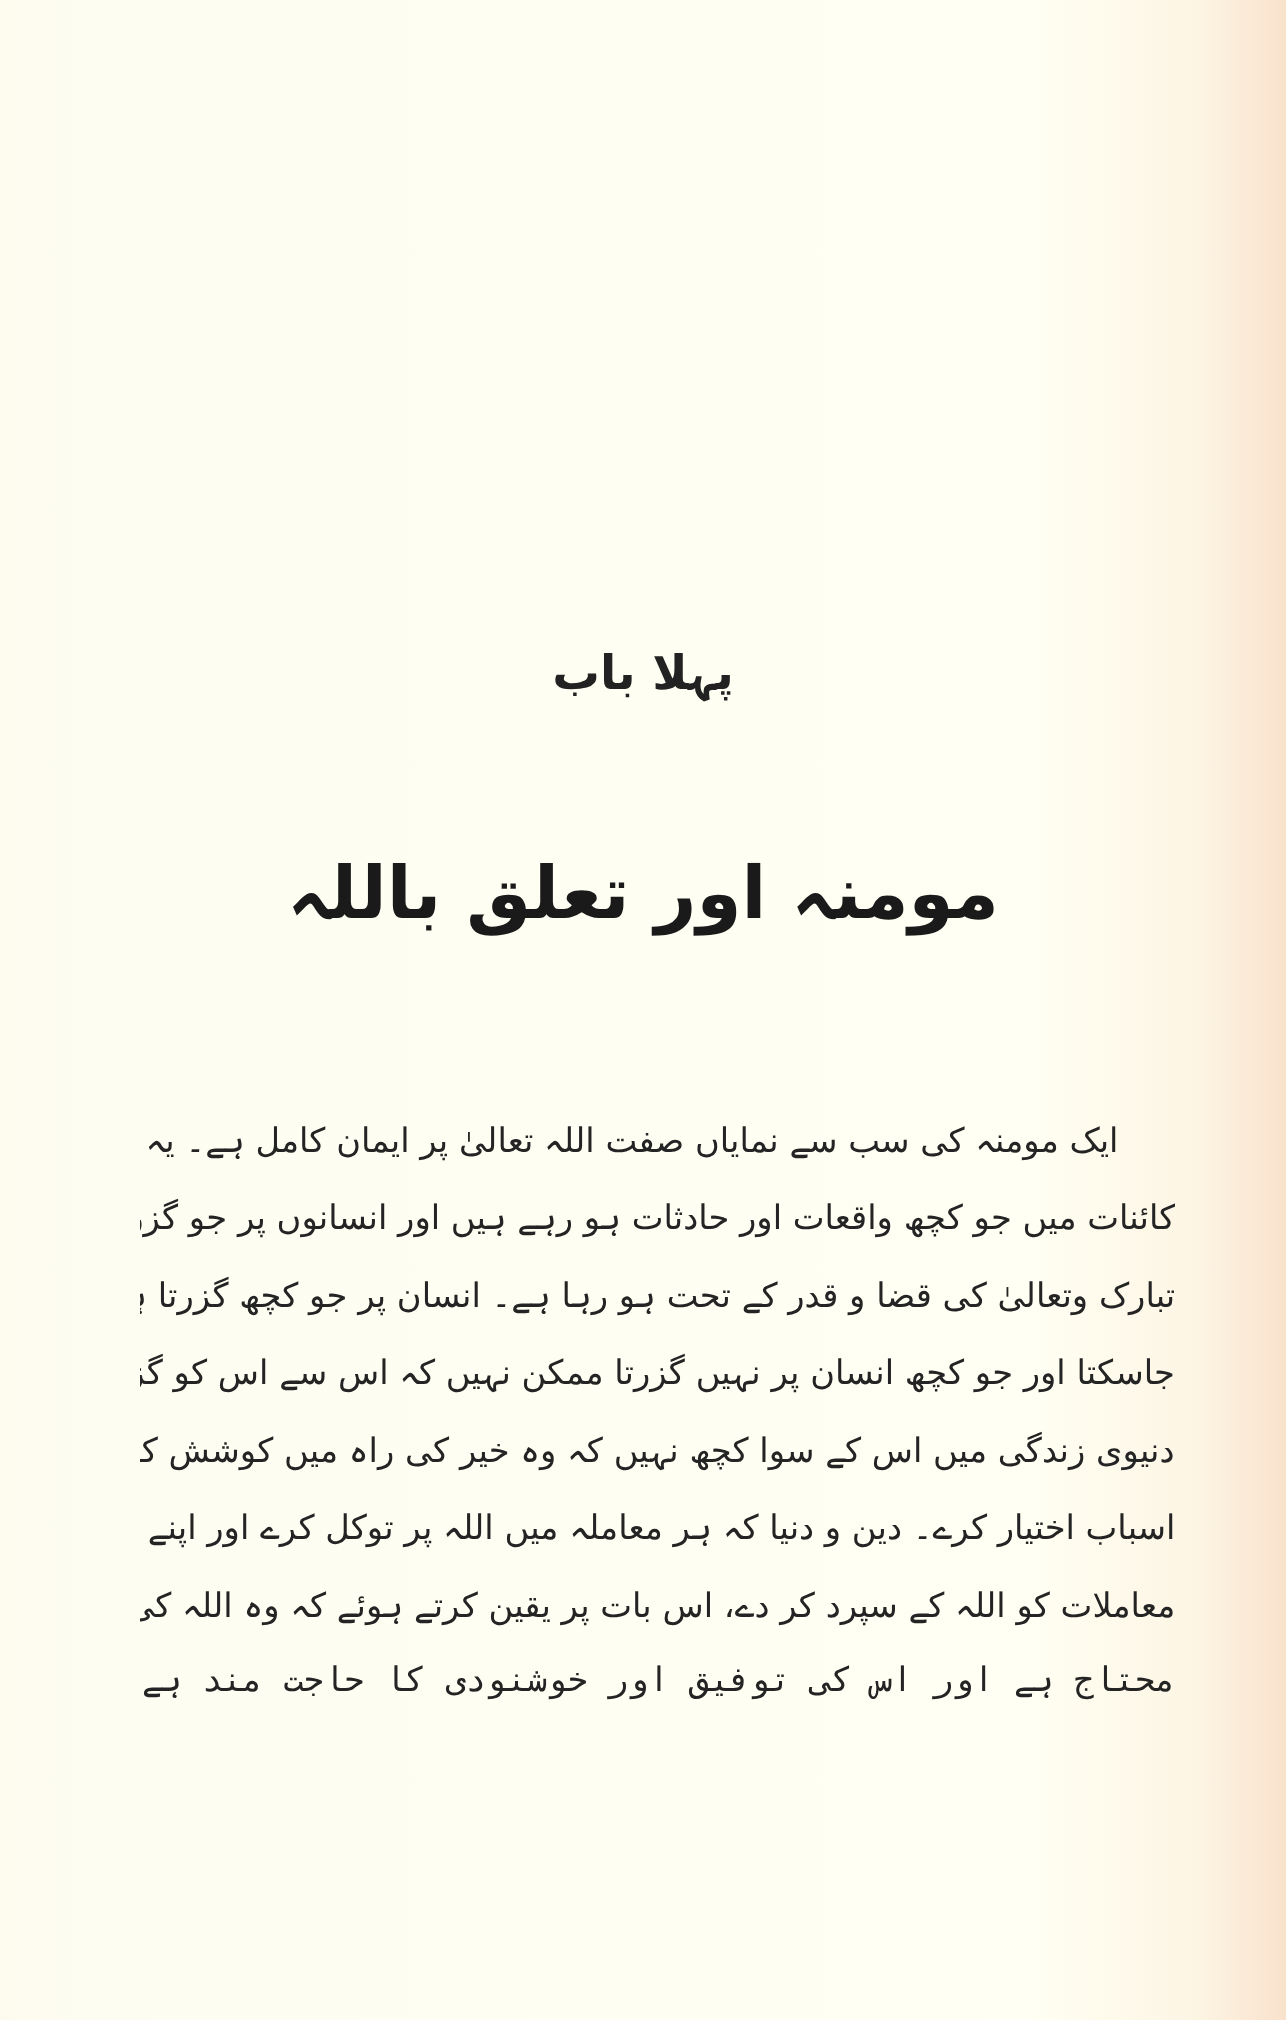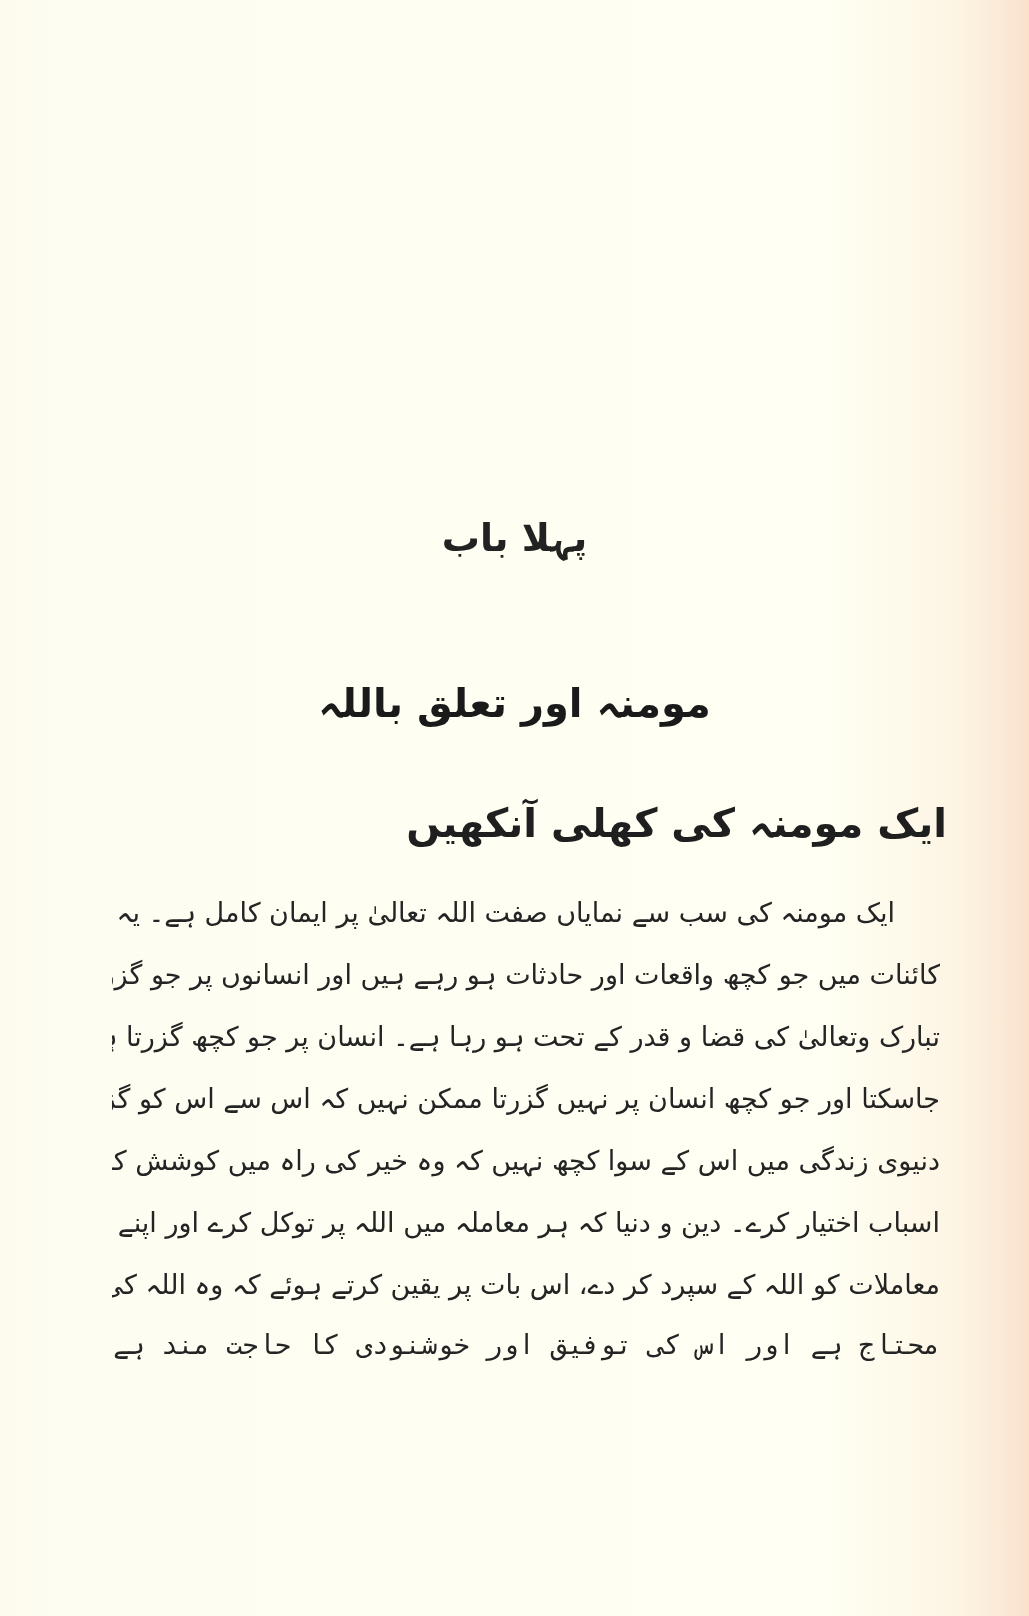--- a/index.html
+++ b/index.html
@@ -14,21 +14,21 @@
       background: linear-gradient(to right, #fdfbee 0%, #fefdf2 6%, #fffff3 80%, #fdf5e4 93%, #f9e2cc 100%);
     }
     .chapter-label {
       position: absolute; top: 500px; left: 0; width: 1029px;
       text-align: center; direction: rtl;
       font-size: 38px; font-weight: bold; color: #222; margin-top: 16px;
     }
     .chapter-title {
       position: absolute; top: 680px; left: 0; width: 1029px;
       text-align: center; direction: rtl;
-      font-size: 40px; font-weight: bold; color: #1a1a1a;
+      font-size: 58px; font-weight: bold; color: #1a1a1a;
     }
     .section-heading {
       position: absolute; top: 800px; right: 82px;
       direction: rtl; text-align: right;
       font-size: 40px; font-weight: bold; color: #1f1f1f;
     }
     .body-text {
       position: absolute; top: 882px; left: 112px; width: 828px;
       direction: rtl; text-align: justify;
     }
@@ -40,21 +40,20 @@
     }
     .line.last { text-align-last: right; font-family: Liberation Mono, monospace; }
     .line.first { padding-right: 45px; }
   </style>
 </head>
 <body>
 
 <div class="page">
   <div class="chapter-label">پہلا باب</div>
   <div class="chapter-title">مومنہ اور تعلق باللہ</div>
-  <div class="section-heading">ایک مومنہ کی کھلی آنکھیں</div>
 
   <div class="body-text">
     <span class="line first">ایک مومنہ کی سب سے نمایاں صفت اللہ تعالیٰ پر ایمان کامل ہے۔ یہ یقین کہ</span>
     <span class="line">کائنات میں جو کچھ واقعات اور حادثات ہو رہے ہیں اور انسانوں پر جو گزر رہا ہے اللہ</span>
     <span class="line">تبارک وتعالیٰ کی قضا و قدر کے تحت ہو رہا ہے۔ انسان پر جو کچھ گزرتا ہے اسے ٹالا نہیں</span>
     <span class="line">جاسکتا اور جو کچھ انسان پر نہیں گزرتا ممکن نہیں کہ اس سے اس کو گزارا جائے اور انسان پر اس</span>
     <span class="line">دنیوی زندگی میں اس کے سوا کچھ نہیں کہ وہ خیر کی راہ میں کوشش کرے اور عمل صالح کے</span>
     <span class="line">اسباب اختیار کرے۔ دین و دنیا کہ ہر معاملہ میں اللہ پر توکل کرے اور اپنے سارے</span>
     <span class="line">معاملات کو اللہ کے سپرد کر دے، اس بات پر یقین کرتے ہوئے کہ وہ اللہ کی تائید اور مدد کا</span>
     <span class="line last">محتاج ہے اور اس کی توفیق اور خوشنودی کا حاجت مند ہے۔</span>

